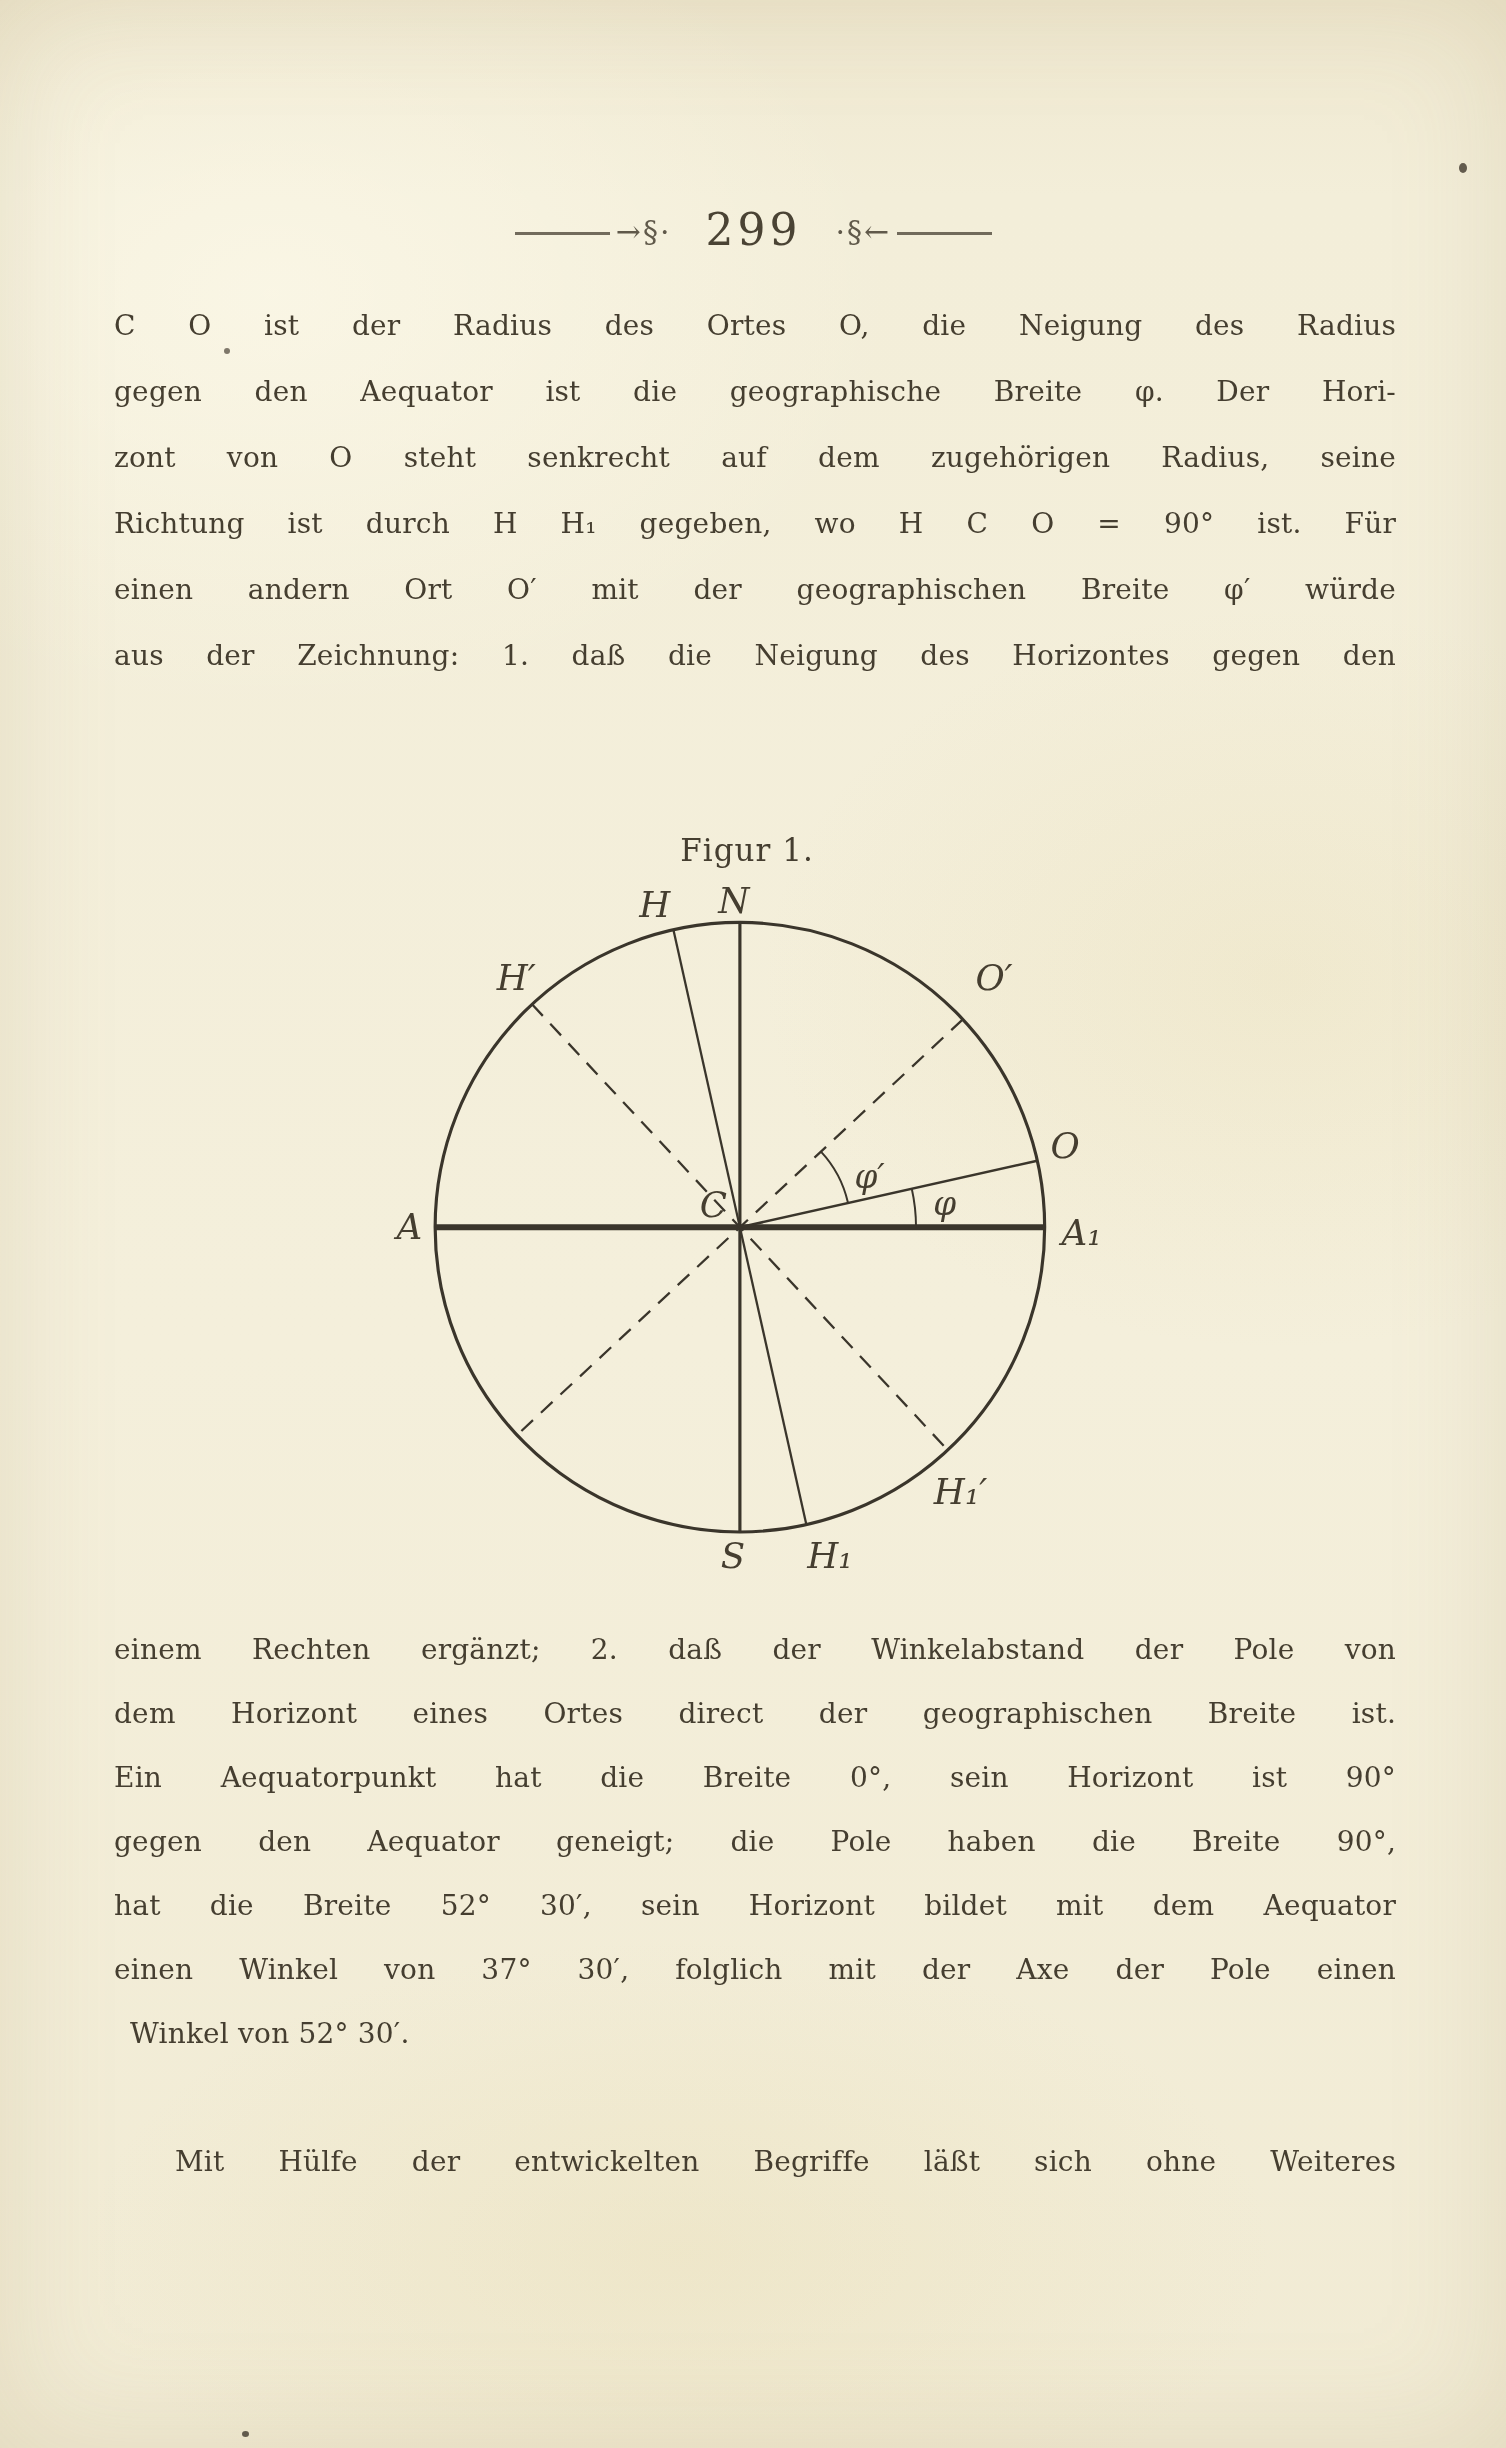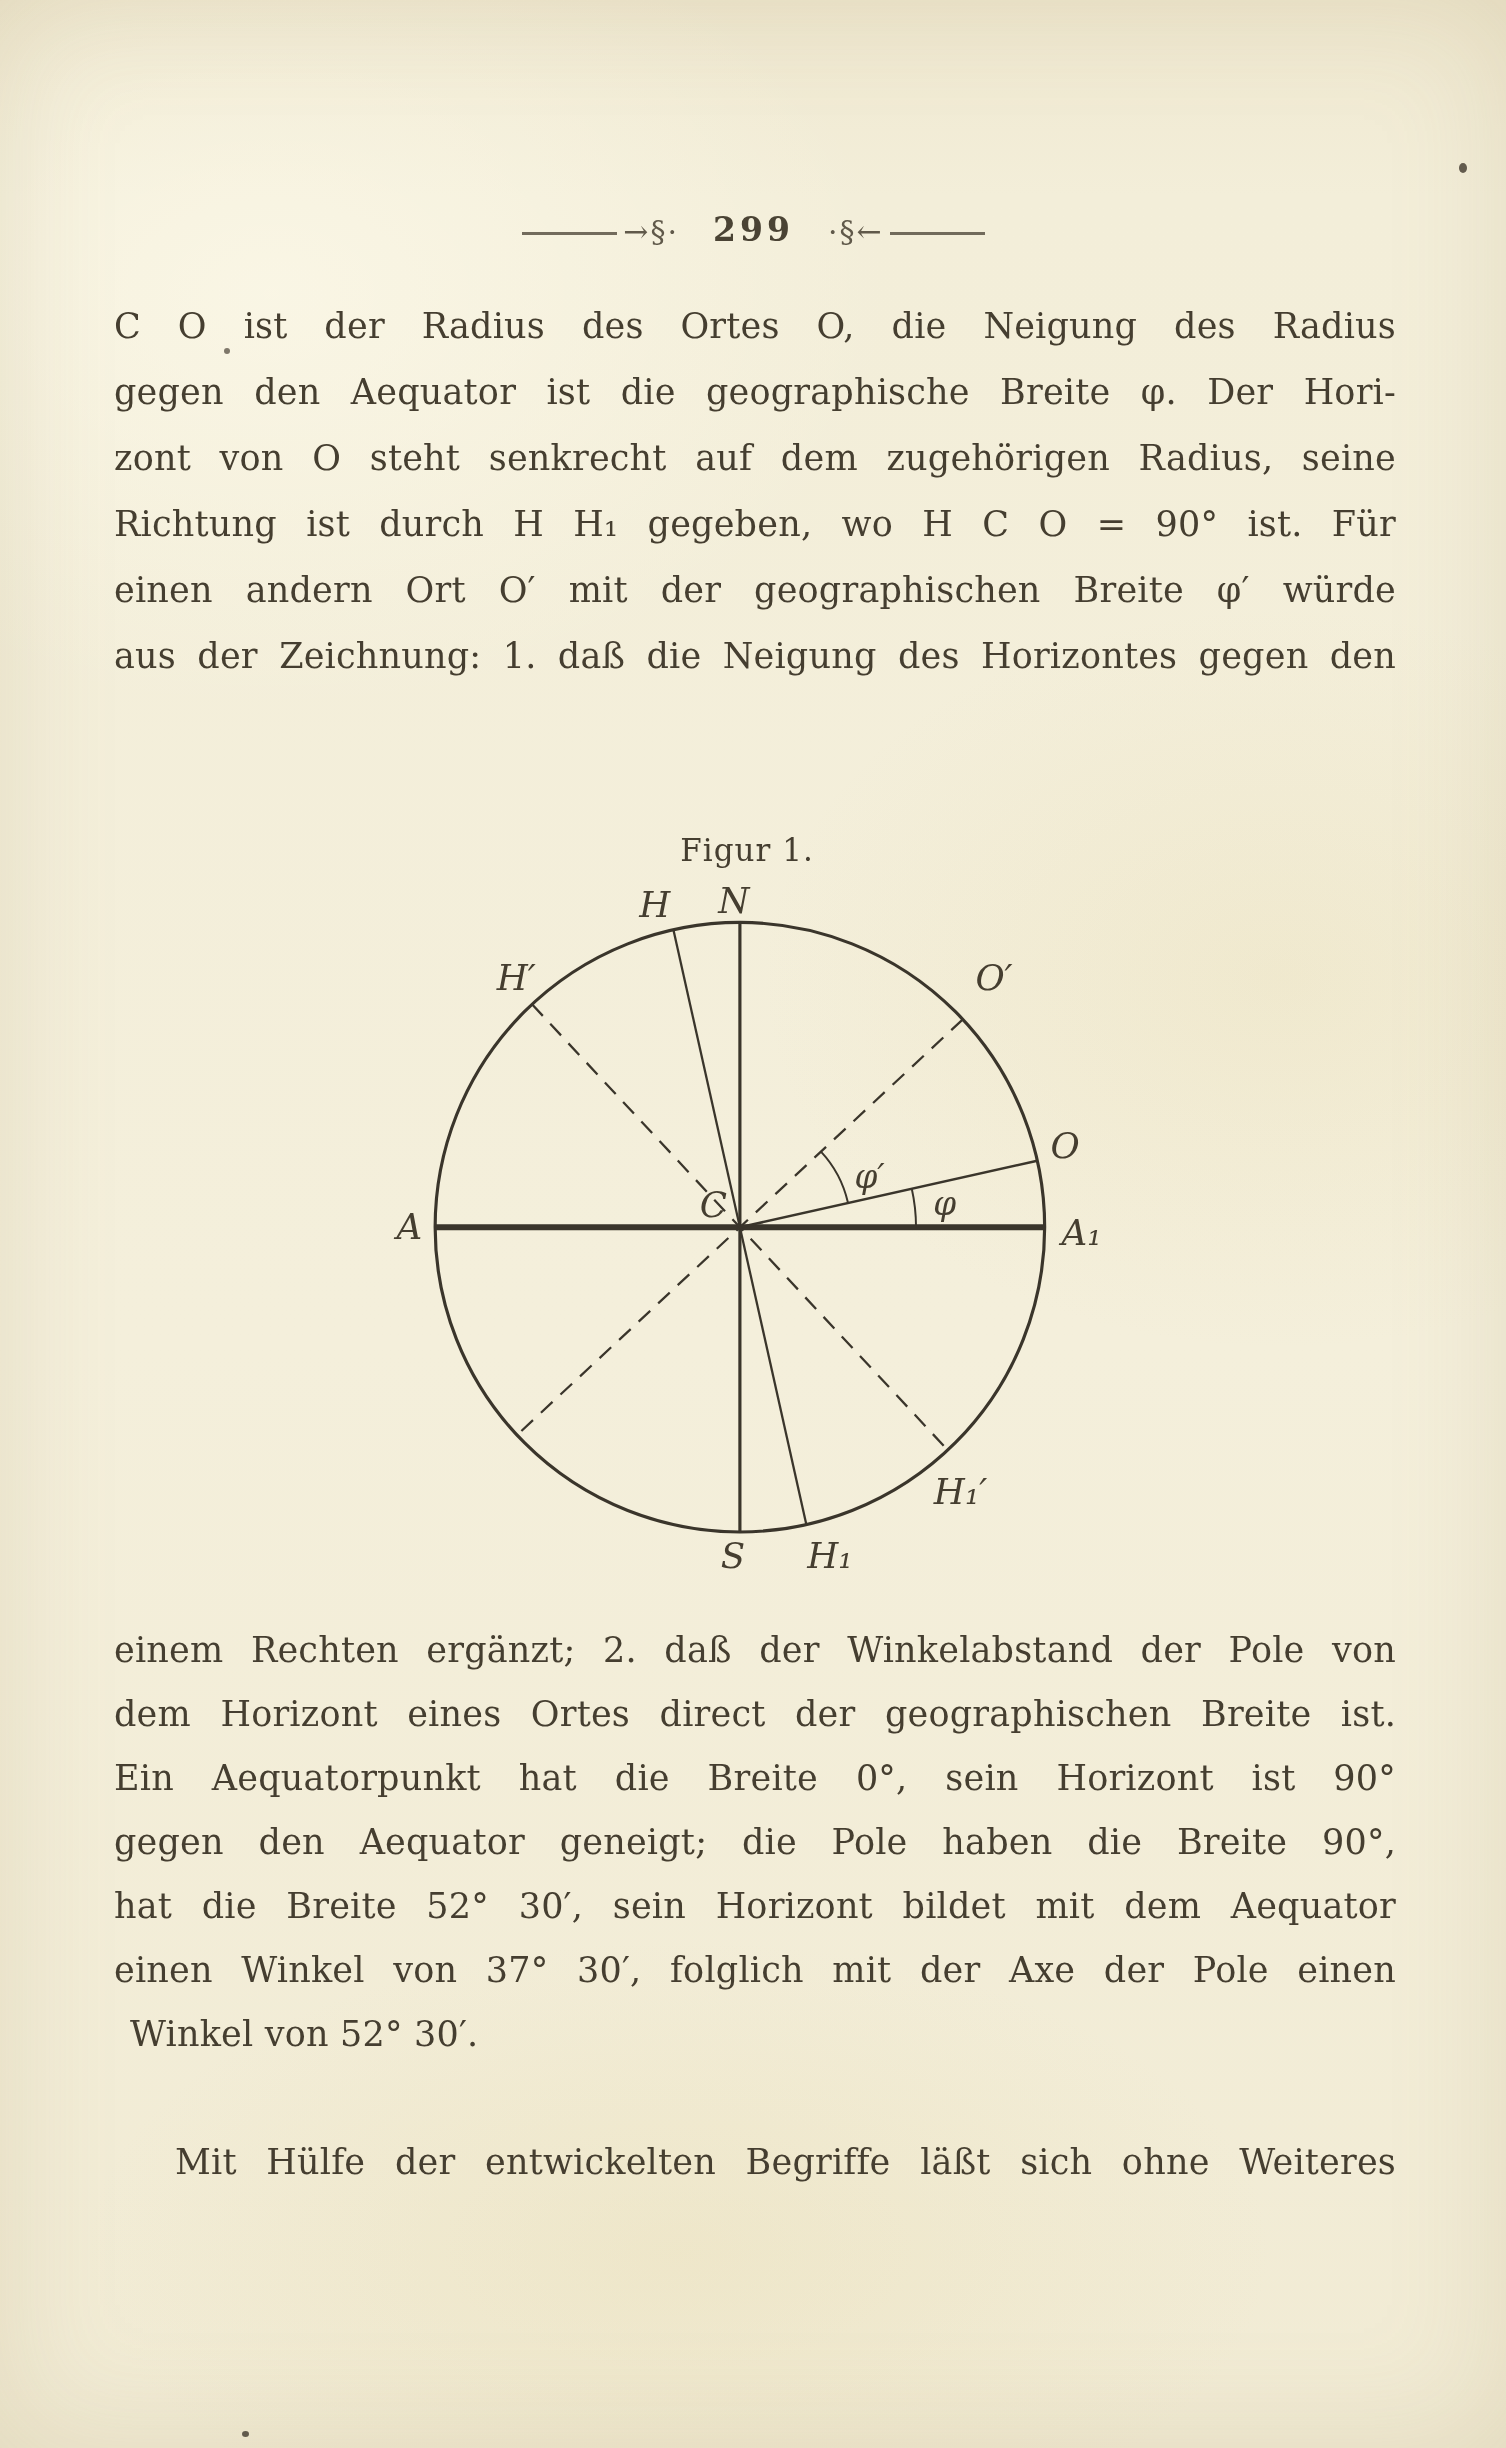--- a/index.html
+++ b/index.html
@@ -26,28 +26,27 @@
   }
   
   .header{
     position:absolute;top:204px;left:0;width:100%;height:59px;
     display:flex;align-items:center;justify-content:center;
     color:var(--ink);
   }
   .rule{display:inline-block;height:0;border-top:3px solid rgba(69,62,48,.75);width:95px;}
   .orn{font-size:30px;letter-spacing:2px;color:rgba(69,62,48,.85);padding:0 6px;transform:translateY(-2px);}
   .pagenum{
-    font-size:33px;letter-spacing:4px;padding:0 28px;color:#4a4334;
+    font-size:44px;letter-spacing:4px;padding:0 28px;color:#4a4334;
     transform:translateY(-4px);
-    font-weight:bold;
   }
   
   .para{position:absolute;left:114px;width:1282px;color:var(--ink);}
   .para .line{
-    font-size:35px;line-height:66px;height:66px;white-space:nowrap;
+    font-size:28px;line-height:66px;height:66px;white-space:nowrap;
     text-align:justify;text-align-last:justify;
     letter-spacing:0.2px;
   }
   .para.p2 .line{line-height:64px;height:64px;}
   .para .line.last{text-align-last:left;margin-left:16px;}
   .para .line.indent{padding-left:61px;box-sizing:border-box;}
   
   .figcaption{
     position:absolute;top:832px;left:747px;transform:translateX(-50%);
     font-size:31px;color:var(--ink);letter-spacing:1px;

